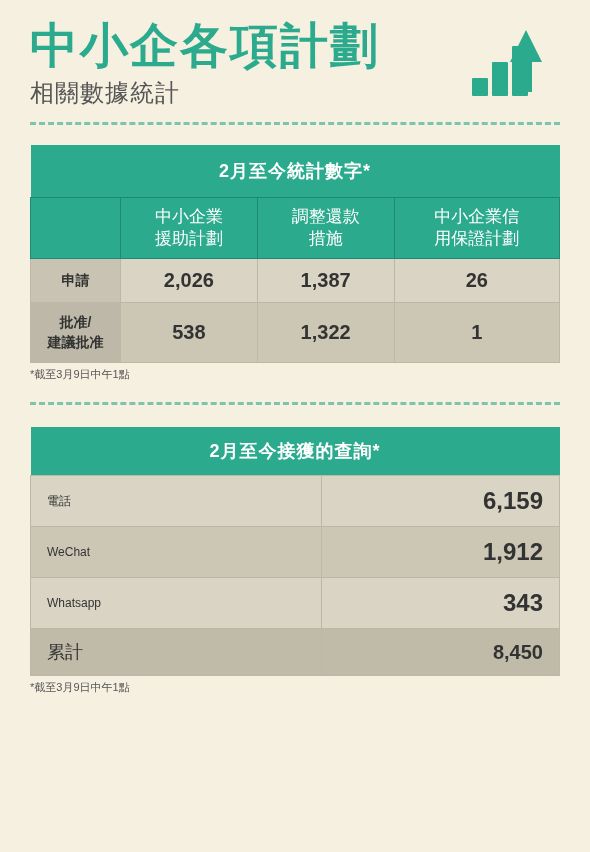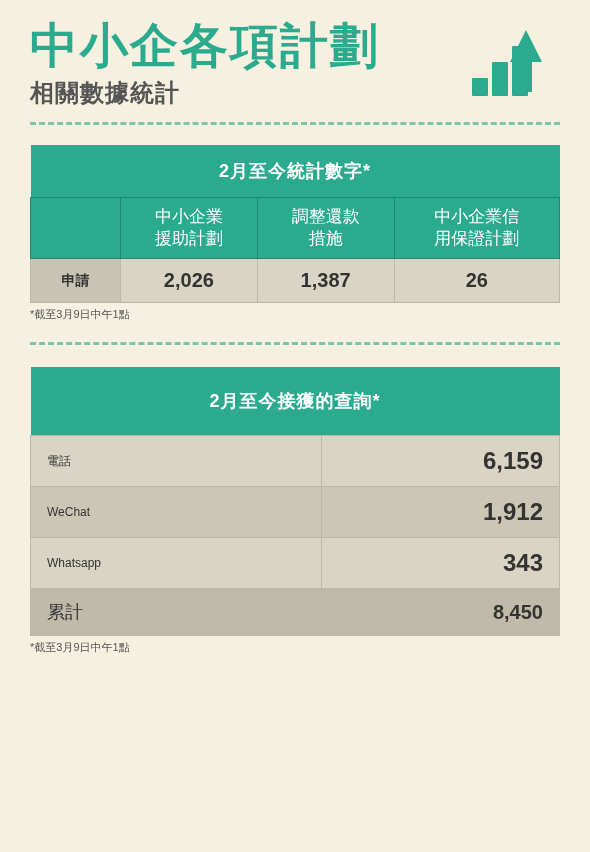--- a/index.html
+++ b/index.html
@@ -36,21 +36,21 @@
     .main-title {
       font-size: 48px;
       font-weight: 900;
       color: #2baa8e;
       line-height: 1.1;
       letter-spacing: 2px;
     }
 
     .sub-title {
       font-size: 24px;
-      font-weight: 700;
+      font-weight: 400;
       color: #555;
       margin-top: 4px;
       letter-spacing: 1px;
     }
 
     .header-icon {
       display: flex;
       align-items: flex-end;
       padding-bottom: 10px;
     }
@@ -148,21 +148,21 @@
       width: 100%;
       border-collapse: collapse;
     }
 
     .table2-header td {
       background-color: #2baa8e;
       color: white;
       text-align: center;
       font-size: 18px;
       font-weight: 700;
-      padding: 22px 12px;
+      padding: 12px 12px;
       letter-spacing: 1px;
     }
 
     .table2-row td {
       background-color: #d9d4c4;
       padding: 11px 16px;
       font-size: 12px;
       color: #333;
       border: 1px solid #bbb8a8;
     }
@@ -243,20 +243,26 @@
           <td>中小企業信<br>用保證計劃</td>
         </tr>
       </thead>
       <tbody>
         <tr class="data-row">
           <td>申請</td>
           <td>2,026</td>
           <td>1,387</td>
           <td>26</td>
         </tr>
+        <tr class="data-row alt-row">
+          <td>批准/<br>建議批准</td>
+          <td>538</td>
+          <td>1,322</td>
+          <td>1</td>
+        </tr>
       </tbody>
     </table>
     <div class="footnote">*截至3月9日中午1點</div>
   </div>
 
   <hr class="dotted-divider-mid">
 
   <div class="table2-section">
     <table class="table2">
       <thead>

